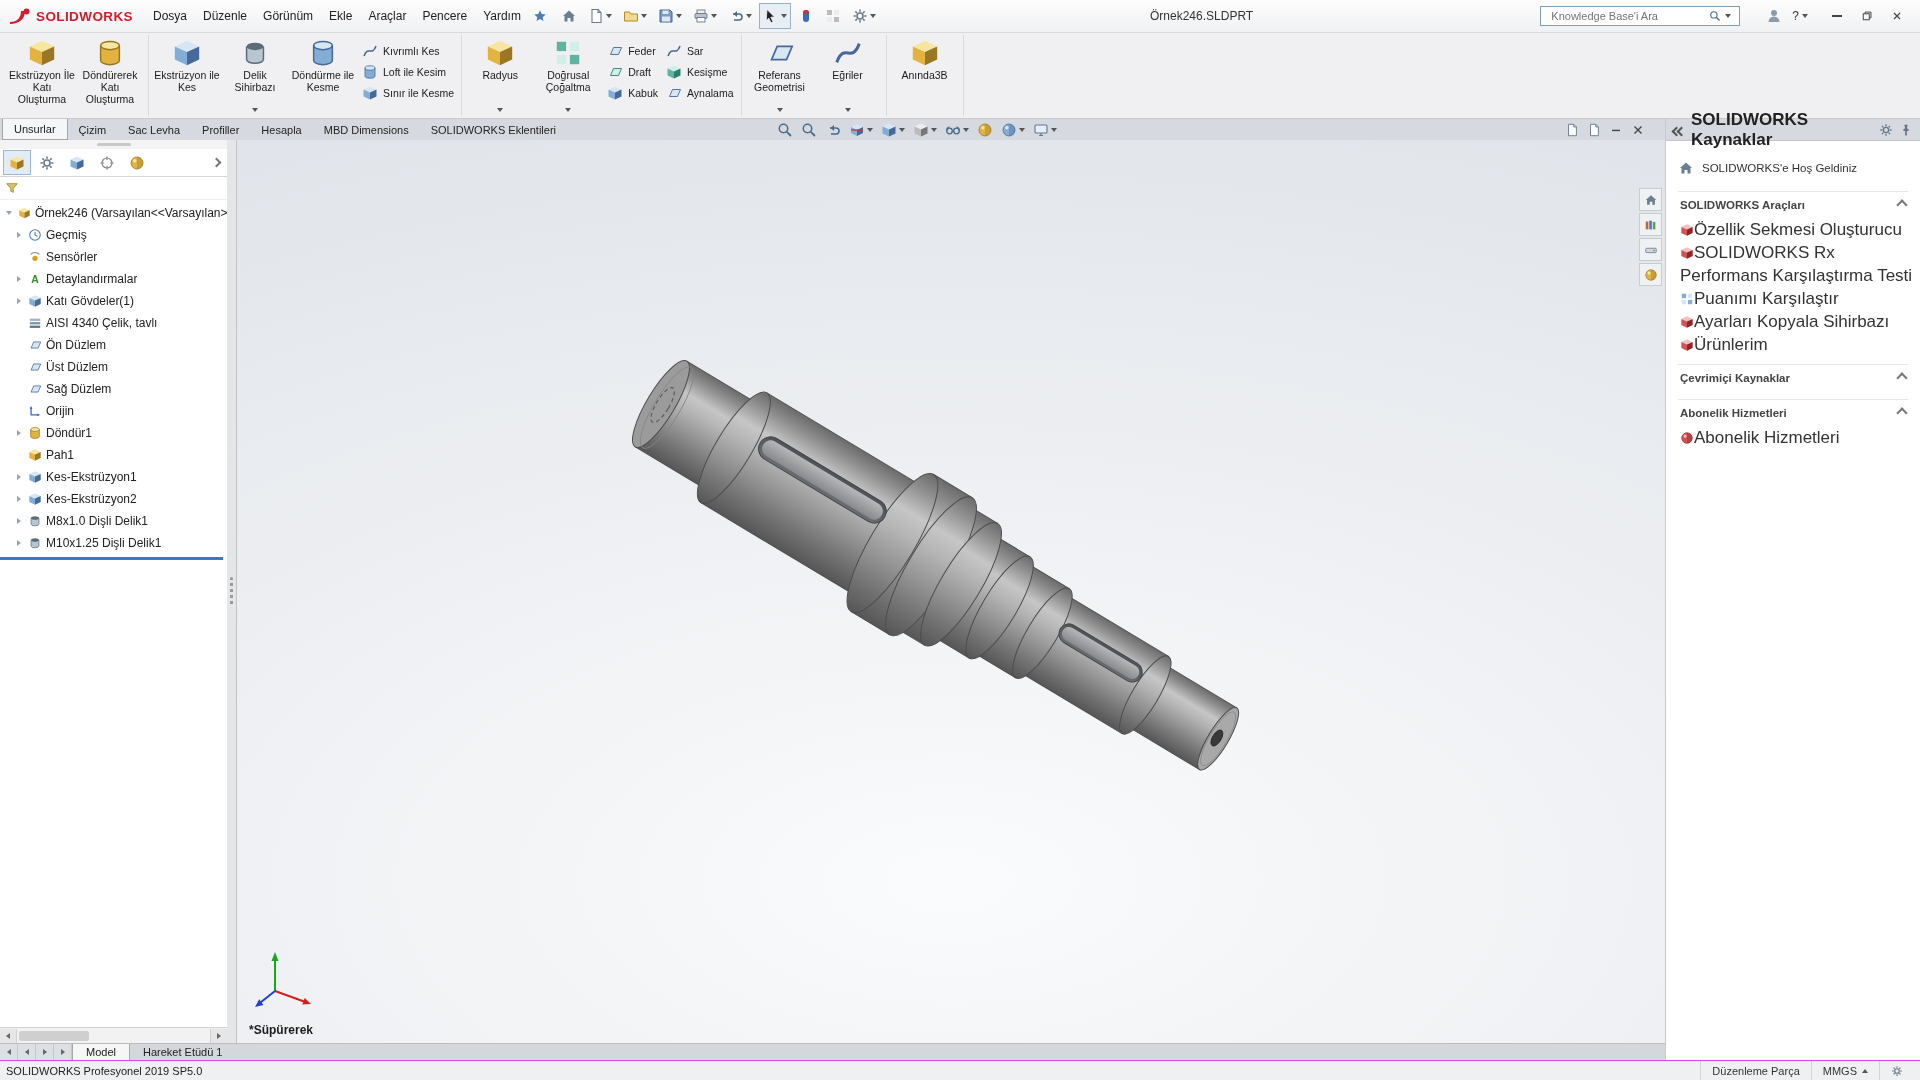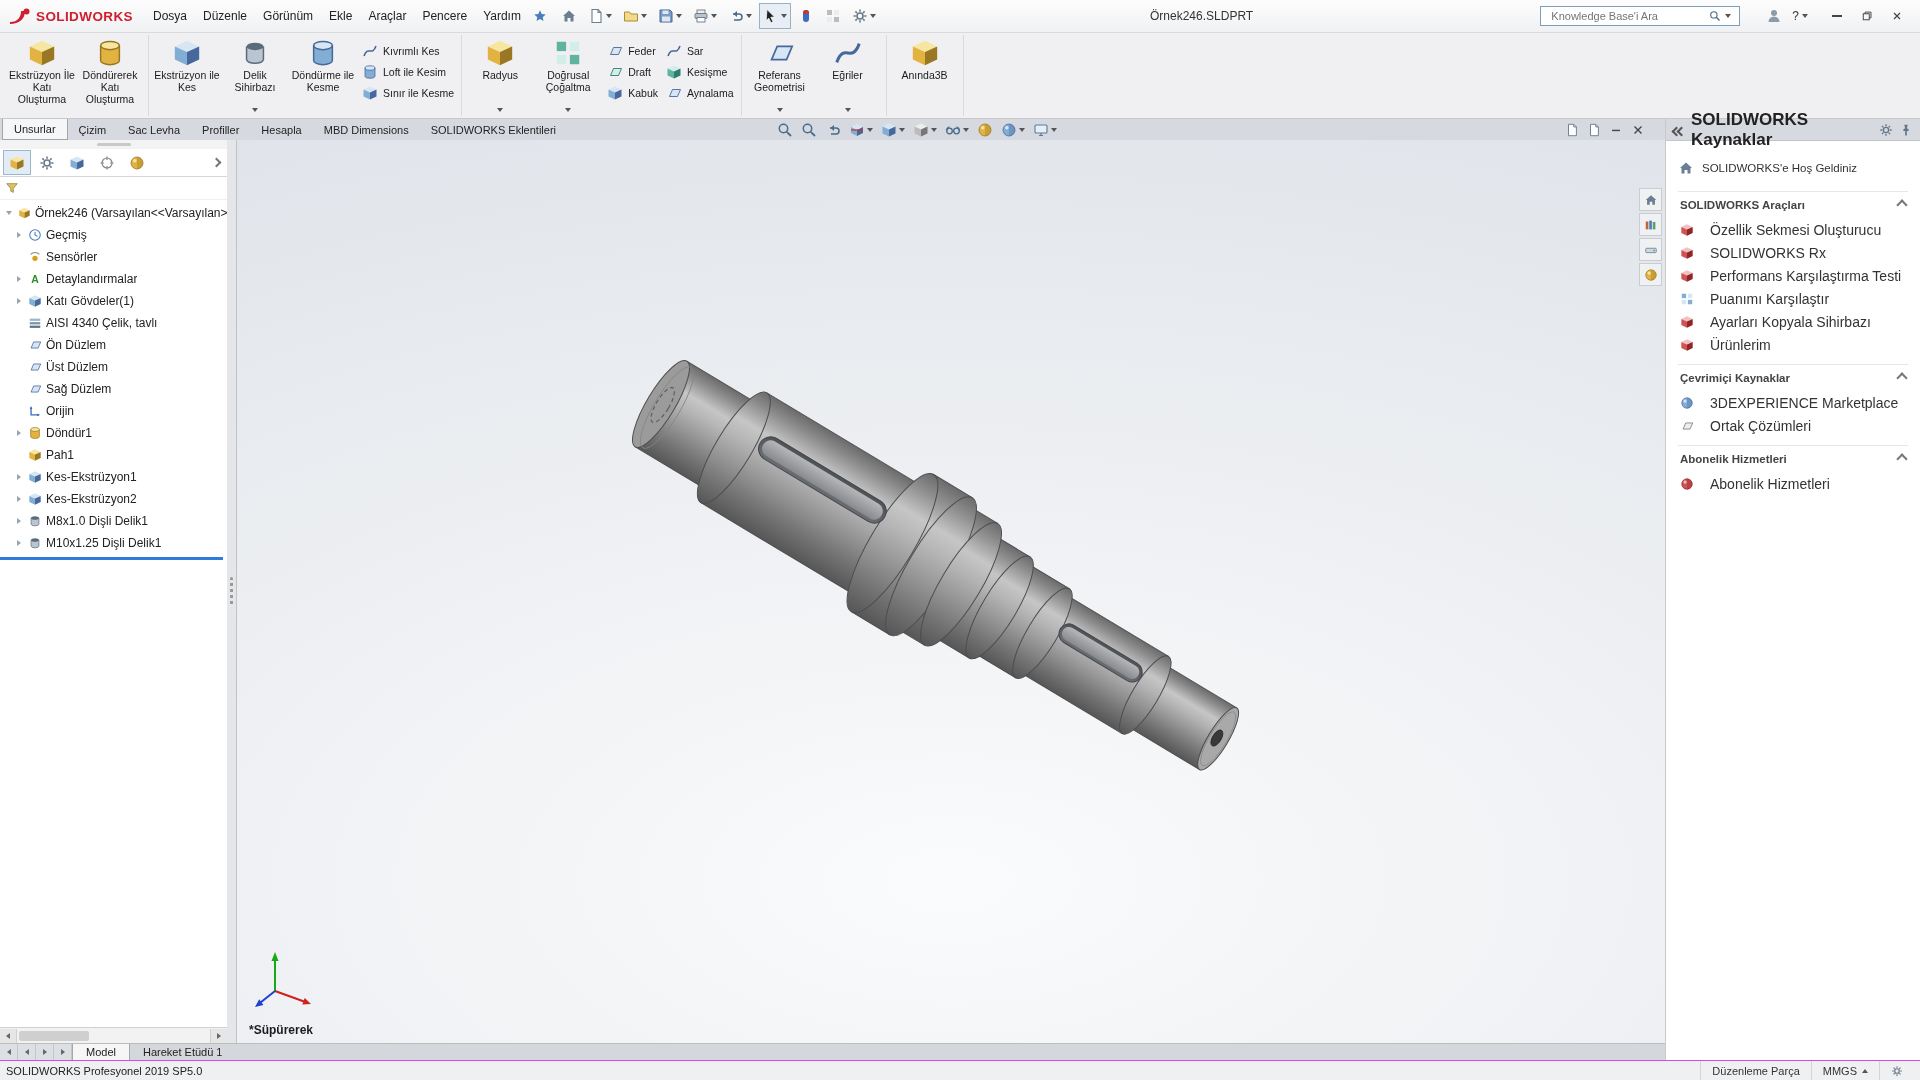--- a/index.html
+++ b/index.html
@@ -98,21 +98,21 @@
   #taskpane{position:absolute;right:0;top:119px;width:255px;bottom:20px;background:#fff;border-left:1px solid #c9c9c9;
             display:flex;flex-direction:column;box-sizing:border-box}
   .tp-head{height:21px;flex:none;background:#d6dae0;border-bottom:1px solid #c2c6cb;display:flex;align-items:center;gap:8px;padding:0 7px;font-size:17px}
   .tp-title{flex:1;color:#222;font-weight:bold}
   .tp-head-icons{display:flex;gap:6px;align-items:center}
   .tp-body{flex:1;padding:12px 12px 0 12px;overflow:hidden}
   .tp-welcome{display:flex;align-items:center;gap:8px;height:30px;margin-bottom:6px;font-size:11.5px;color:#333}
   .tp-sec{margin-top:8px}
   .tp-sec-head{display:flex;align-items:center;justify-content:space-between;font-size:11.5px;font-weight:bold;color:#444;
                padding:7px 2px;border-top:1px solid #e6e6e6}
-  .tp-item{display:flex;align-items:center;gap:16px;height:23px;font-size:14px;color:#333;padding-left:2px;white-space:nowrap}
+  .tp-item{display:flex;align-items:center;gap:0;height:23px;font-size:17px;color:#333;padding-left:2px;white-space:nowrap}
   
   #modeltabs{position:absolute;left:0;bottom:20px;width:1665px;height:17px;background:#d4d7db;border-top:1px solid #bdbdbd;
              display:flex;align-items:stretch;font-size:11px;box-sizing:border-box}
   .mnav{width:17px;display:flex;align-items:center;justify-content:center;border-right:1px solid #c3c6ca;background:#dcdfe3}
   .mtab{display:flex;align-items:center;padding:0 13px;color:#222}
   .mtab.active{background:#f6f6f6;border-left:1px solid #a8a8a8;border-right:1px solid #a8a8a8}
   #statusbar{position:absolute;left:0;bottom:0;right:0;height:20px;background:#eef0f2;border-top:1px solid #d946ef;
              display:flex;align-items:center;font-size:11px;padding:0 6px;box-sizing:border-box}
   .sb-right{margin-left:auto;display:flex;align-items:center;height:20px}
   .sb-cell{padding:0 11px;border-left:1px solid #d4d4d4;height:20px;display:flex;align-items:center;gap:5px;color:#333}
@@ -1120,36 +1120,20 @@
                 <span>Ürünlerim</span>
               </div>
             </div>
         </div>
 
         <div class="tp-sec">
           <div class="tp-sec-head">
             <span>Çevrimiçi Kaynaklar</span>
             <span class="chu"></span>
           </div>
-          <div>
-
-              <div class="tp-item">
-                <svg class="i14 blue">
-                <use href="#sym-ball"></use>
-              </svg>
-                <span>3DEXPERIENCE Marketplace</span>
-              </div>
-
-              <div class="tp-item">
-                <svg class="i14 gray">
-                <use href="#sym-slab"></use>
-              </svg>
-                <span>Ortak Çözümleri</span>
-              </div>
-            </div>
         </div>
 
         <div class="tp-sec">
           <div class="tp-sec-head">
             <span>Abonelik Hizmetleri</span>
             <span class="chu"></span>
           </div>
           <div>
 
               <div class="tp-item">

